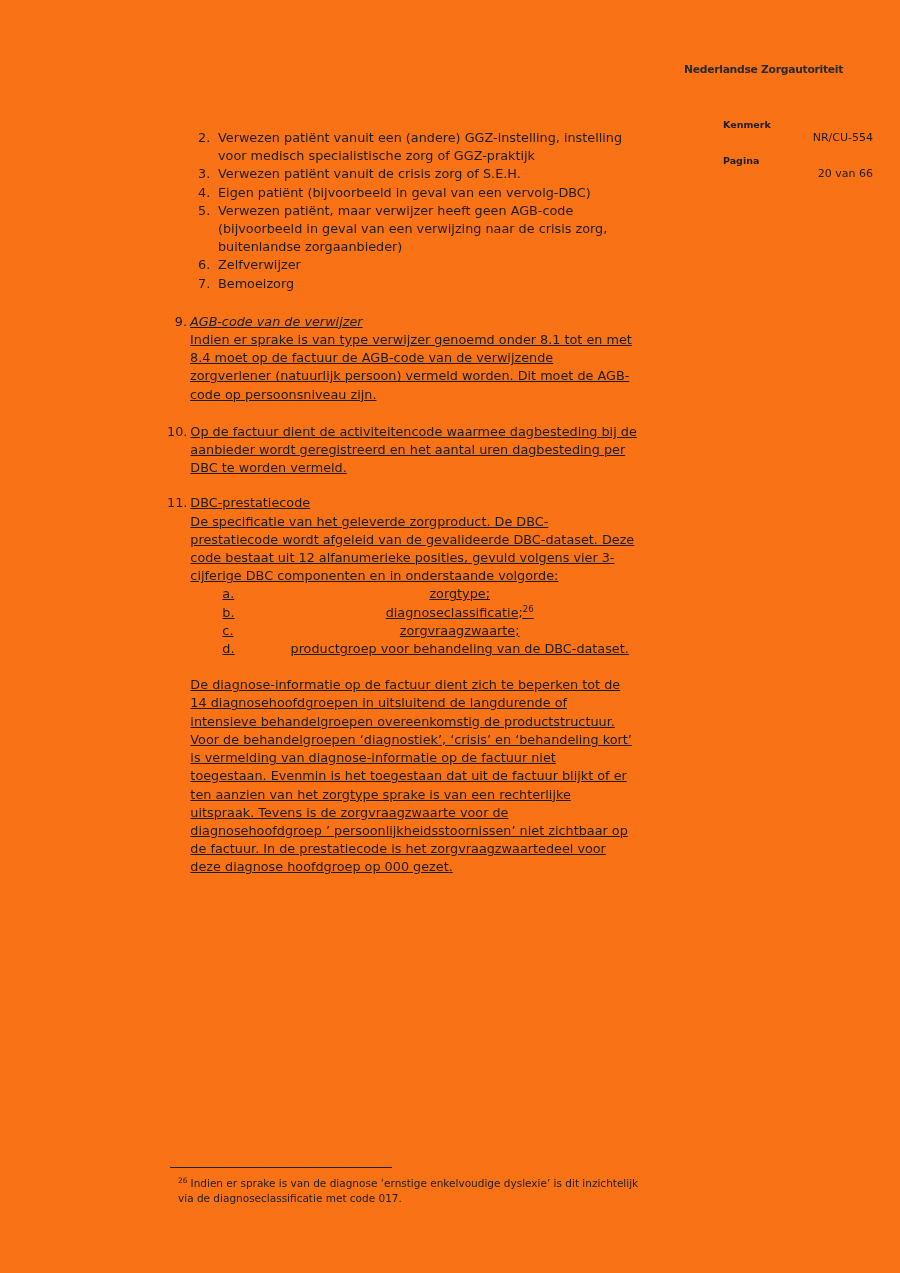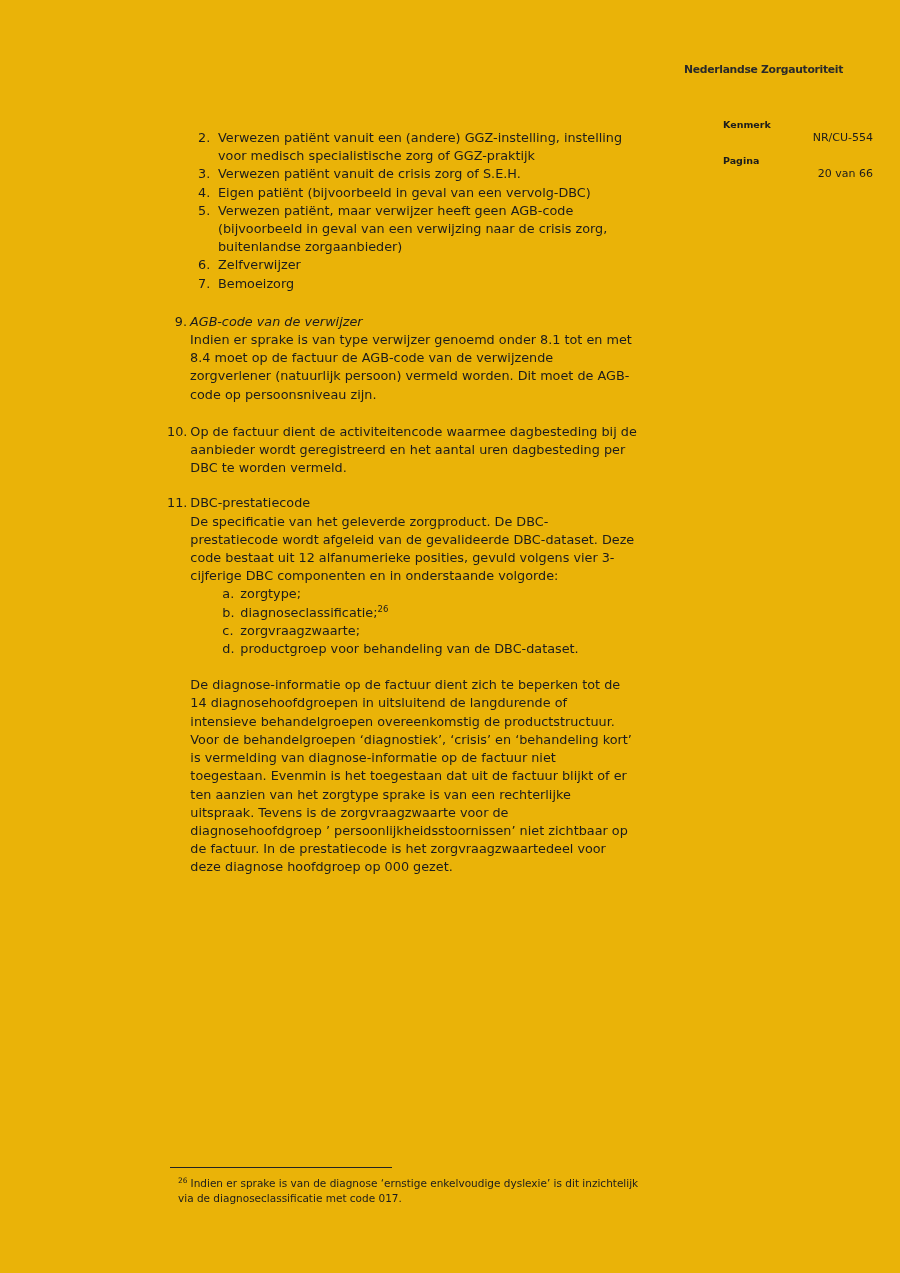--- a/index.html
+++ b/index.html
@@ -1,21 +1,21 @@
 <!DOCTYPE html>
 <html><head>
 <meta charset="utf-8">
 <style>
   * { margin: 0; padding: 0; box-sizing: border-box; }
   html, body { background: #e8e8e8; }
   .page {
     position: relative;
     width: 900px;
     height: 1273px;
-    background: #eab308;
+    background: #f97316;
     margin: 0 auto;
     font-family: "DejaVu Sans", sans-serif;
     font-size: 12.8px;
     line-height: 18.2px;
     color: #1c1c1c;
     overflow: hidden;
   }
 
   
   .logo {
@@ -68,27 +68,27 @@
 
   
   .sec { display: flex; margin-top: 20px; }
   .sec-10 { margin-top: 19px; }
   .sec-11 { margin-top: 17px; }
   .sec-num {
     flex: 0 0 23px;
     text-align: right;
     padding-right: 3px;
   }
-  .sec-body { flex: 1; }
+  .sec-body { flex: 1; text-decoration: underline; }
   .sec-heading.it { font-style: italic; }
 
   
   .sub-row { display: flex; padding-left: 32px; }
   .sub-marker { flex: 0 0 18px; }
-  .sub-text { flex: 1; }
+  .sub-text { flex: 1; text-align: center; }
   sup.fn-ref {
     font-size: 8.5px;
     line-height: 0;
     vertical-align: super;
   }
 
   .sec-paragraph { margin-top: 18px; }
 
   
   .footnote-rule {

